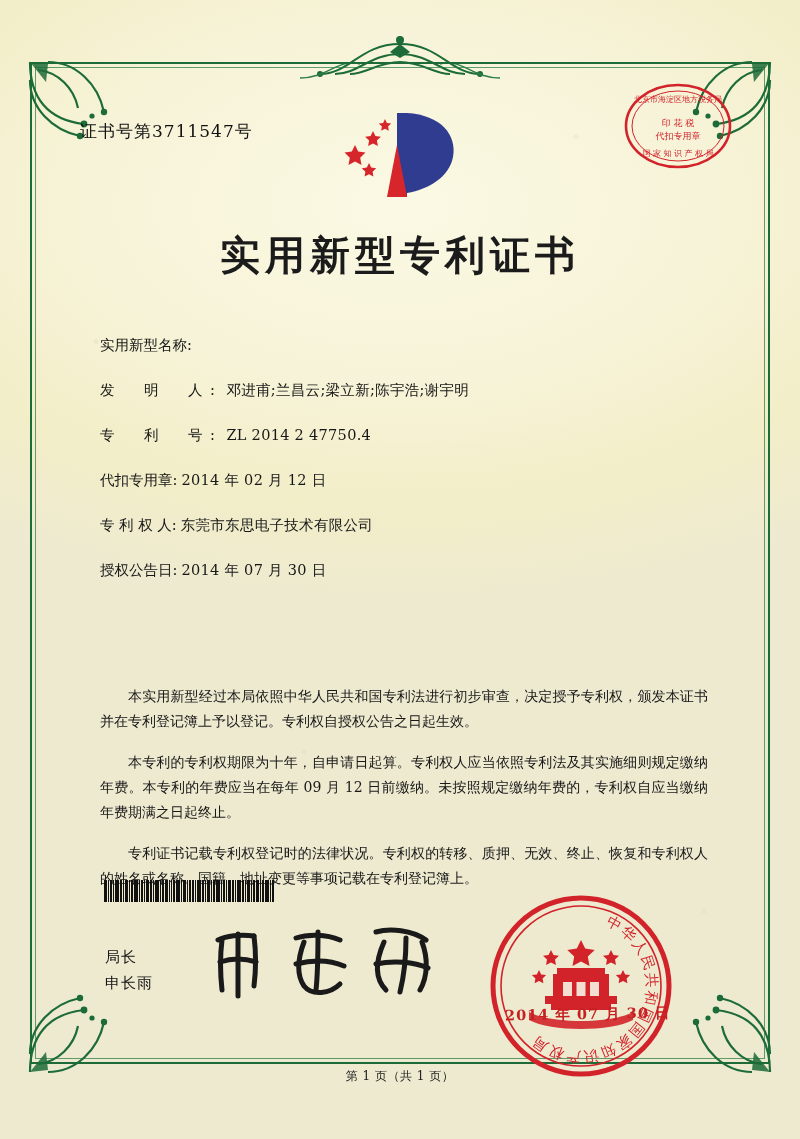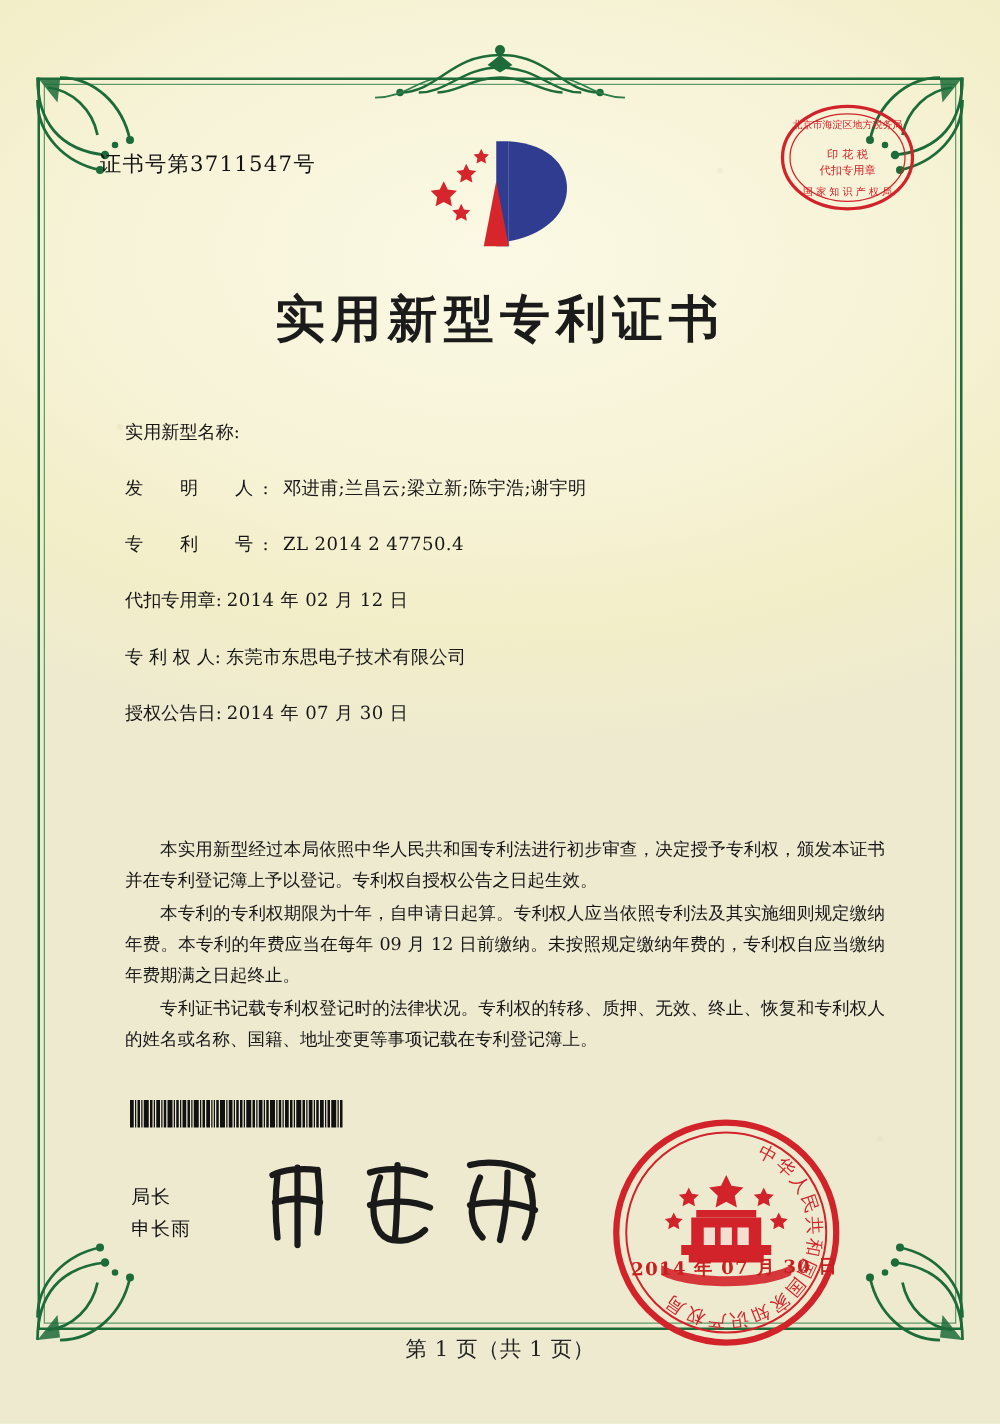--- a/index.html
+++ b/index.html
@@ -149,21 +149,21 @@
     left: 100px;
     top: 668px;
     width: 608px;
     font-family: "DejaVu Serif", serif;
     font-size: 14px;
     line-height: 25px;
     color: #171717;
     text-align: justify;
   }
   .body-text p {
-    margin: 0 0 1px 0;
+    margin: 16px 0 1px 0;
     text-indent: 2em;
   }
 
   
   .barcode {
     position: absolute;
     left: 104px;
     top: 880px;
     width: 218px;
     height: 22px;
@@ -219,21 +219,21 @@
     transform: rotate(-1deg);
   }
 
   
   .page-footer {
     position: absolute;
     left: 0; right: 0;
     top: 1068px;
     text-align: center;
     font-family: "DejaVu Serif", serif;
-    font-size: 17px;
+    font-size: 12px;
     color: #222;
     letter-spacing: .5px;
   }
 </style>
 </head>
 <body>
 
 <div id="cert">
 
   <div class="top-ornament">

